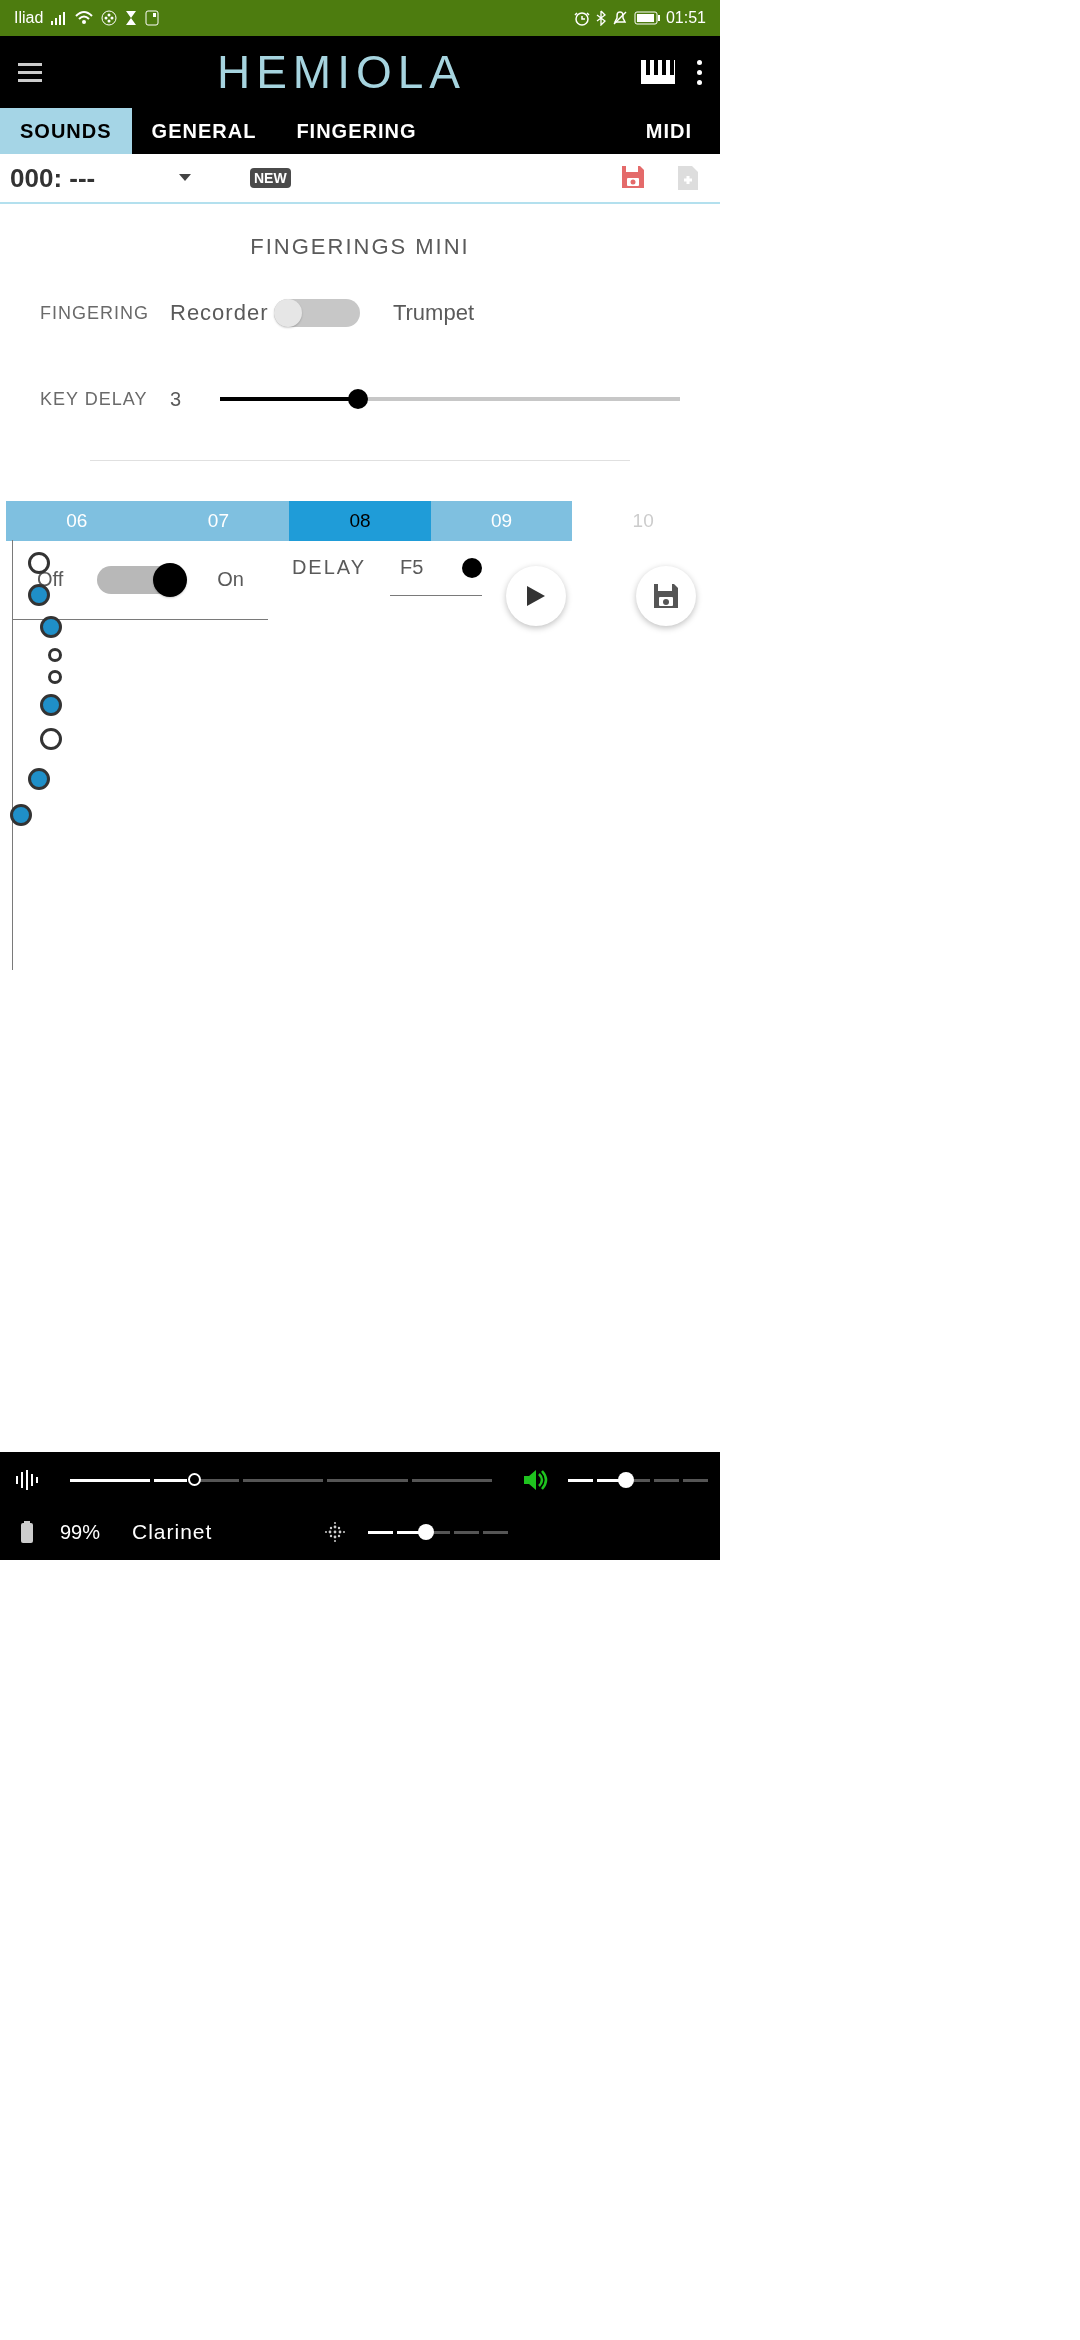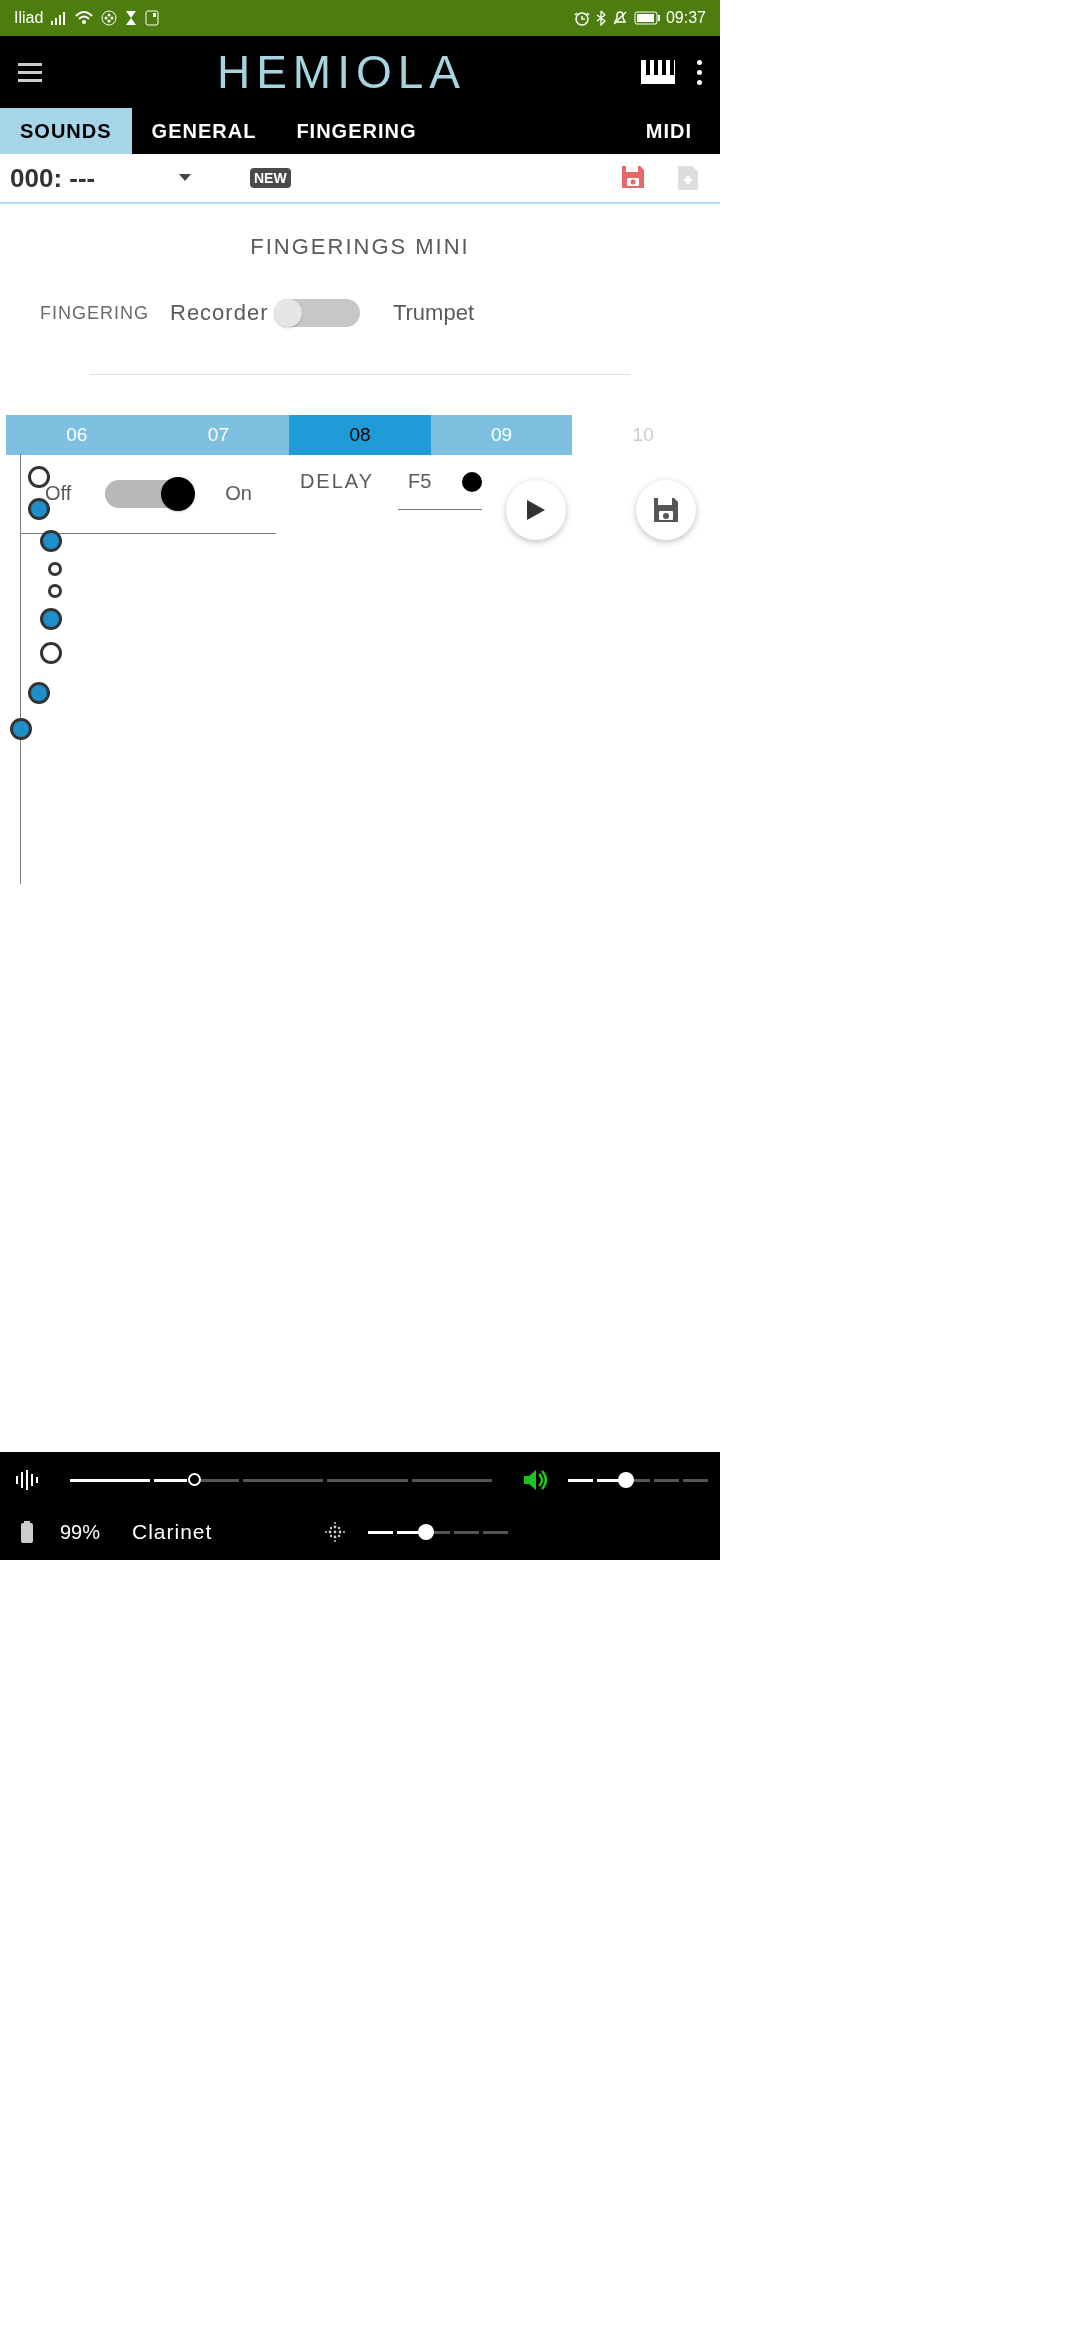--- a/index.html
+++ b/index.html
@@ -54,21 +54,21 @@
   .finger-body { display: flex; height: 430px; margin-top: -1px; }
   .finger-diagram { width: 76px; border-right: 1px solid #7a7a7a; position: relative; padding-top: 14px; }
   .hole { position: absolute; border-radius: 50%; border: 3px solid #333; background: #fff; }
   .hole.filled { background: #1f8fc8; }
 
   .finger-ctrl { flex: 1; display: flex; flex-direction: row; }
   .finger-row { border-bottom: 1px solid #7a7a7a; display: flex; align-items: center; padding: 0 24px; }
   .finger-row .lab { font-size: 20px; color: #5a5a5a; }
   .onoff-row { height: 80px; justify-content: center; gap: 20px; }
   .pitch-title { height: 54px; justify-content: center; font-size: 20px; color: #5a5a5a; letter-spacing: 2px; border-bottom: none; }
-  .pitch-slider-row { height: 56px; padding: 0 10px 0 10px; gap: 24px; }
+  .pitch-slider-row { height: 56px; padding: 0 10px 0 10px; gap: 32px; }
   .note-label { width: 40px; font-size: 20px; color: #5a5a5a; }
   .action-row { flex: 1; border: none; justify-content: center; gap: 70px; padding-top: 26px; align-items: flex-start;}
   .circle-btn { width: 60px; height: 60px; border-radius: 50%; background: #fff; box-shadow: 0 2px 6px rgba(0,0,0,.25); display: flex; align-items: center; justify-content: center; }
 
   .bottom-bar { margin-top: auto; height: 108px; background: #000; color: #fff; display: flex; flex-direction: column; justify-content: center; padding: 6px 12px; gap: 12px; }
   .bb-row { display: flex; align-items: center; gap: 18px; height: 40px;}
   .bb-icon { width: 30px; display:flex; justify-content:center; align-items:center;}
   .bb-text { font-size: 21px; color: #fff; font-weight: 500; letter-spacing: 1px; width: 170px;}
   .bb-left-text { font-size: 20px; width: 54px; }
 
@@ -126,21 +126,21 @@
       </svg>
     <svg width="16" height="16">
         <path d="M8 2 C5 2 5 4 5 8 L3 12 H13 L11 8 C11 4 11 2 8 2 Z" stroke="#fff" stroke-width="1.5" fill="none"></path>
         <line x1="2" y1="14" x2="14" y2="2" stroke="#fff" stroke-width="1.5"></line>
       </svg>
     <svg width="26" height="14">
         <rect x="1" y="1" width="22" height="12" rx="2" stroke="#fff" fill="none"></rect>
         <rect x="3" y="3" width="17" height="8" fill="#fff"></rect>
         <rect x="24" y="4" width="2" height="6" fill="#fff"></rect>
       </svg>
-    <span>09:37</span>
+    <span>01:51</span>
   </div>
 </div>
 
 <div class="app-bar">
   <div class="hamburger">
       <span></span>
       <span></span>
       <span></span>
     </div>
   <div class="app-title">HEMIOLA</div>
@@ -190,20 +190,28 @@
 
 <div class="aero-section">
   <div class="section-title">FINGERINGS MINI</div>
   <div class="ctrl-row">
     <span class="ctrl-label">FINGERING</span>
     <span class="ctrl-val-a">Recorder</span>
     <div class="switch">
         <div class="knob"></div>
       </div>
     <span class="ctrl-val-b">Trumpet</span>
+  </div>
+  <div class="ctrl-row">
+    <span class="ctrl-label">KEY DELAY</span>
+    <span class="ctrl-num">3</span>
+    <div class="slider">
+      <div class="fill" style="width:30%"></div>
+        <div class="knob" style="left:calc(30% - 10px)"></div>
+    </div>
   </div>
   <div class="divider"></div>
 </div>
 
 <div>
   <div class="finger-tabs">
     <div class="finger-tab ft-light">06</div>
     <div class="finger-tab ft-light">07</div>
     <div class="finger-tab ft-active">08</div>
     <div class="finger-tab ft-light">09</div>

